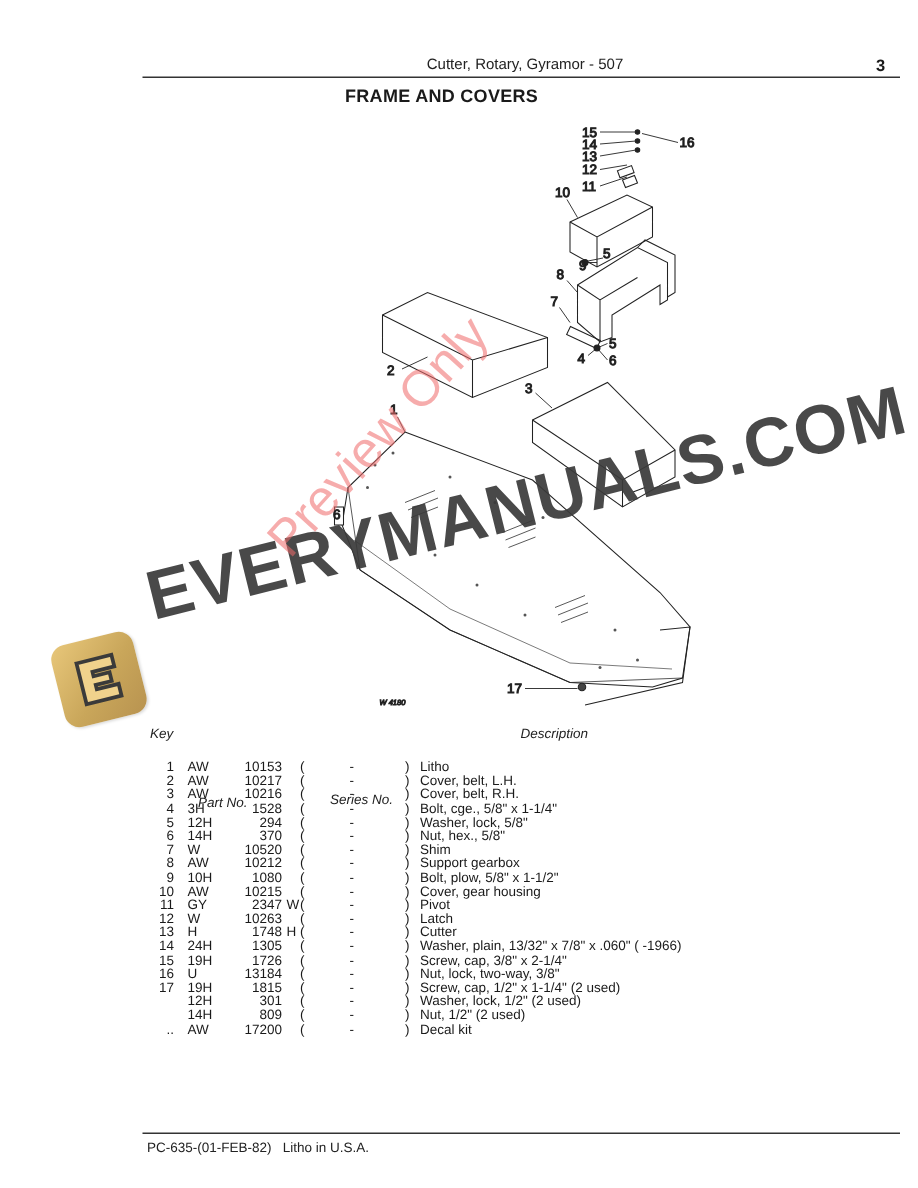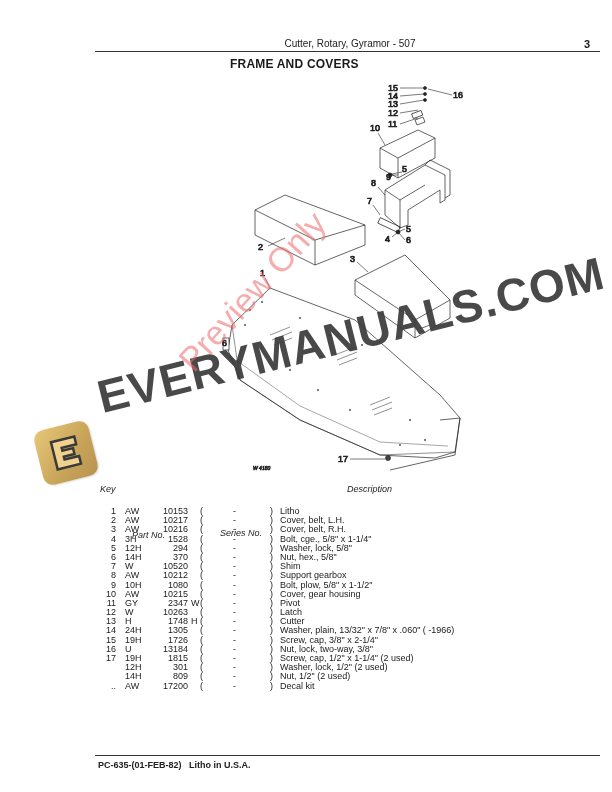--- a/index.html
+++ b/index.html
@@ -356,13 +356,13 @@
       <span class="c-num">17200</span>
       <span class="c-suf"></span>
       <span class="c-lp">(</span>
       <span class="c-ser">-</span>
       <span class="c-rp">)</span>
       <span class="c-desc">Decal kit</span>
     </div>
 </div>
 
 <div class="abs ftr-rule"></div>
-<div class="abs ftr-text" style="white-space:pre;font-weight:bold;">PC-635-(01-FEB-82)   Litho in U.S.A.</div>
+<div class="abs ftr-text" style="white-space:pre;">PC-635-(01-FEB-82)   Litho in U.S.A.</div>
 
 </body></html>

